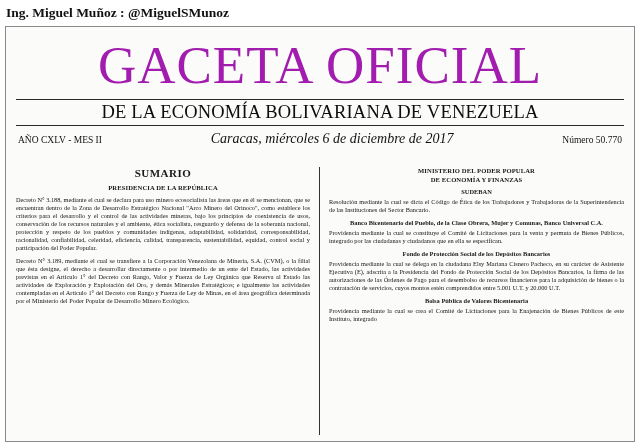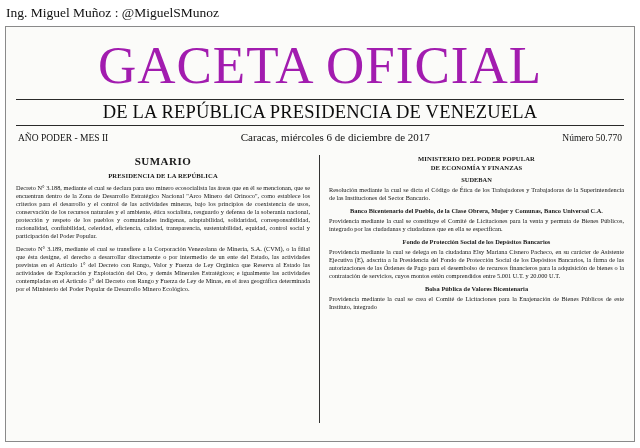--- a/index.html
+++ b/index.html
@@ -16,21 +16,21 @@
     position: relative;
   }
 
   
   .attrib-bar {
     height: 26px;
     display: flex;
     align-items: center;
     padding-left: 6px;
     font-family: "Liberation Serif", serif;
-    font-weight: normal;
+    font-weight: bold;
     font-size: 13.5px;
     color: #111;
     background: #ffffff;
   }
 
   
   .page {
     position: relative;
     margin: 0 5px;
     height: 416px;
@@ -93,27 +93,28 @@
   .issue-line {
     display: flex;
     justify-content: space-between;
     align-items: baseline;
     padding: 5px 12px 0 12px;
     font-size: 9.5px;
     font-family: "Liberation Serif", serif;
     color: #111;
   }
   .issue-line .center {
-    font-size: 11px;
+    font-size: 14px;
+    font-style: italic;
   }
 
   
   .columns {
     display: flex;
-    margin-top: 12px;
+    margin-top: 20px;
     padding: 0 10px;
     height: 268px;
     box-sizing: border-box;
   }
   .col {
     width: 50%;
     box-sizing: border-box;
     position: relative;
   }
   .col.left {
@@ -163,26 +164,26 @@
 <div class="attrib-bar">
   <span>Ing. Miguel Muñoz : @MiguelSMunoz</span>
 </div>
 
 <div class="page">
 
 
   <div class="masthead">
     <div class="title">GACETA OFICIAL</div>
     <hr class="rule">
-    <div class="subtitle">DE LA REPÚBLICA PRESIDENCIA DE VENEZUELA</div>
+    <div class="subtitle">DE LA ECONOMÍA BOLIVARIANA DE VENEZUELA</div>
   </div>
   <hr class="rule thin">
 
   <div class="issue-line">
-    <span>AÑO PODER - MES II</span>
+    <span>AÑO CXLV - MES II</span>
     <span class="center">Caracas, miércoles 6 de diciembre de 2017</span>
     <span>Número 50.770</span>
   </div>
 
   <div class="columns">
 
     <div class="col left">
       <div class="sumario">SUMARIO</div>
       <div class="org-head">PRESIDENCIA DE LA REPÚBLICA</div>
       <div class="entry">Decreto N° 3.188, mediante el cual se declara para uso minero ecosocialista las áreas que en él se mencionan, que se encuentran dentro de la Zona de Desarrollo Estratégico Nacional "Arco Minero del Orinoco", como establece los criterios para el desarrollo y el control de las actividades mineras, bajo los principios de coexistencia de usos, conservación de los recursos naturales y el ambiente, ética socialista, resguardo y defensa de la soberanía nacional, protección y respeto de los pueblos y comunidades indígenas, adaptabilidad, solidaridad, corresponsabilidad, racionalidad, confiabilidad, celeridad, eficiencia, calidad, transparencia, sustentabilidad, equidad, control social y participación del Poder Popular.</div>

